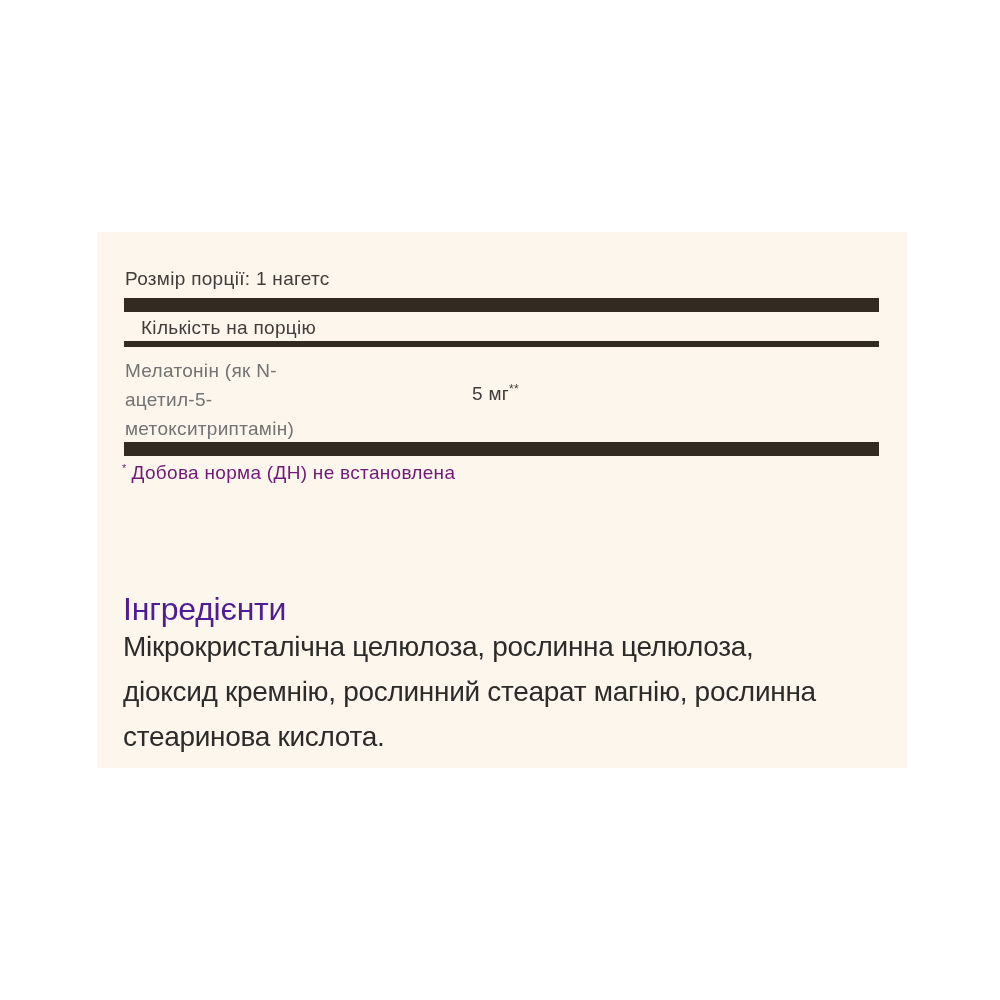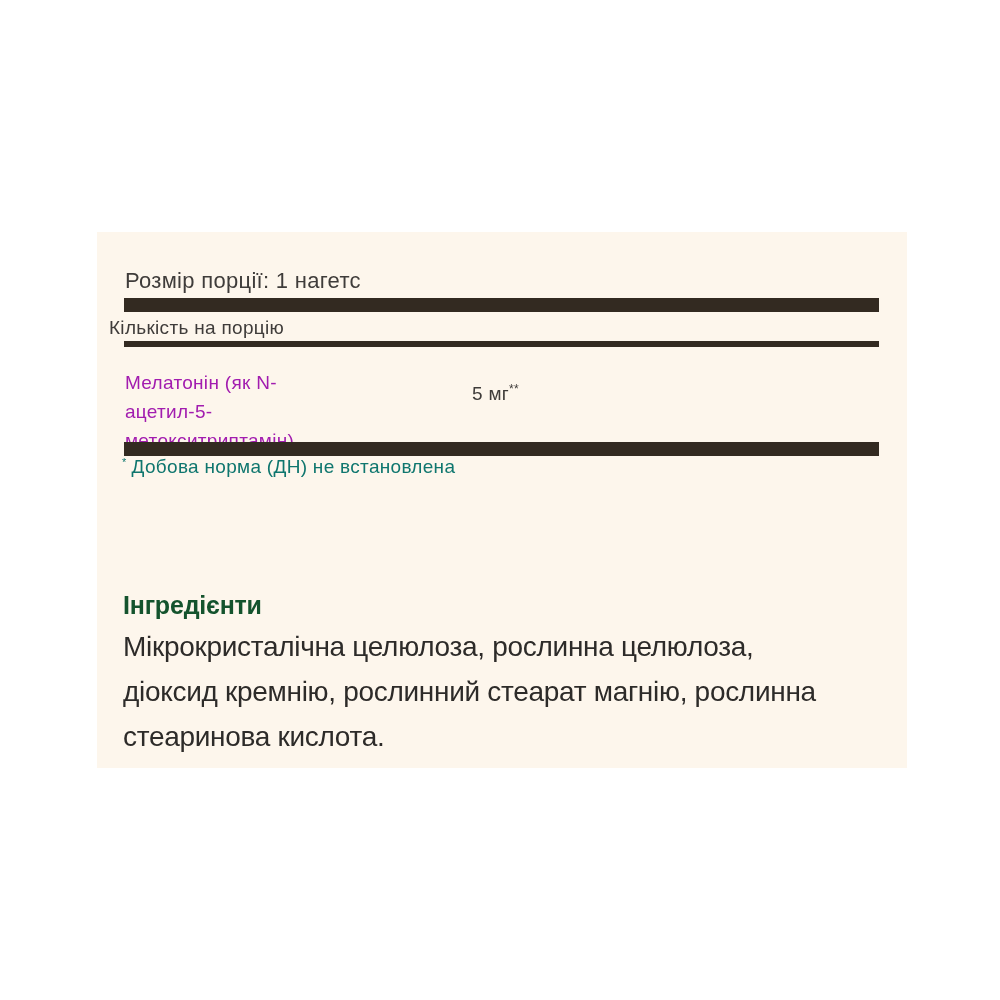--- a/index.html
+++ b/index.html
@@ -24,95 +24,95 @@
     width: 810px;
     height: 536px;
     background: #fdf6ec;
   }
   .label-card * { box-sizing: border-box; }
 
   .serving-size {
     position: absolute;
     left: 28px;
     top: 36px;
-    font-size: 22px;
+    font-size: 19px;
     line-height: 1.2;
     letter-spacing: 0.3px;
     color: #3f3c3a;
   }
   .bar {
     position: absolute;
     left: 27px;
     right: 28px;
     background: #332a21;
   }
   .bar-thick-top { top: 66px; height: 14px; }
   .bar-thin { top: 109px; height: 6px; }
   .bar-thick-bottom { top: 210px; height: 14px; }
 
   .facts-header {
     position: absolute;
-    left: 12px;
+    left: 44px;
     right: 28px;
     top: 85px;
     display: flex;
     justify-content: space-between;
     font-size: 19px;
     line-height: 1.2;
     letter-spacing: 0.3px;
     color: #3f3c3a;
     flex-direction: column;
   }
   .facts-header .dv-header { padding-right: 23px; }
 
   .nutrient-name {
     position: absolute;
     left: 28px;
-    top: 136px;
+    top: 124px;
     font-size: 19px;
     line-height: 29px;
     letter-spacing: 0.3px;
-    color: #a21caf;
+    color: #737373;
     white-space: pre-line;
   }
   .nutrient-amount {
     position: absolute;
     left: 375px;
     top: 151px;
     font-size: 19px;
     line-height: 1.2;
     letter-spacing: 0.3px;
     color: #3f3c3a;
     text-align: right;
   }
   .nutrient-amount sup, .footnote sup {
     font-size: 12px;
     vertical-align: super;
     line-height: 0;
   }
   .footnote {
     position: absolute;
     left: 25px;
-    top: 224px;
+    top: 230px;
     font-size: 19px;
     line-height: 1.2;
     letter-spacing: 0.3px;
-    color: #0f766e;
+    color: #701a75;
     text-align: right;
   }
   .footnote sup { margin-right: 5px; font-size: 11px; }
 
   .ingredients-heading {
     position: absolute;
     left: 26px;
     top: 359px;
-    font-size: 25px;
-    font-weight: bold;
+    font-size: 32px;
+    font-weight: normal;
     letter-spacing: -0.2px;
-    color: #14532d;
+    color: #4c1d95;
   }
   .ingredients-text {
     position: absolute;
     left: 26px;
     top: 392px;
     right: 24px;
     font-size: 28px;
     line-height: 45px;
     letter-spacing: -0.3px;
     color: #2d2b29;

